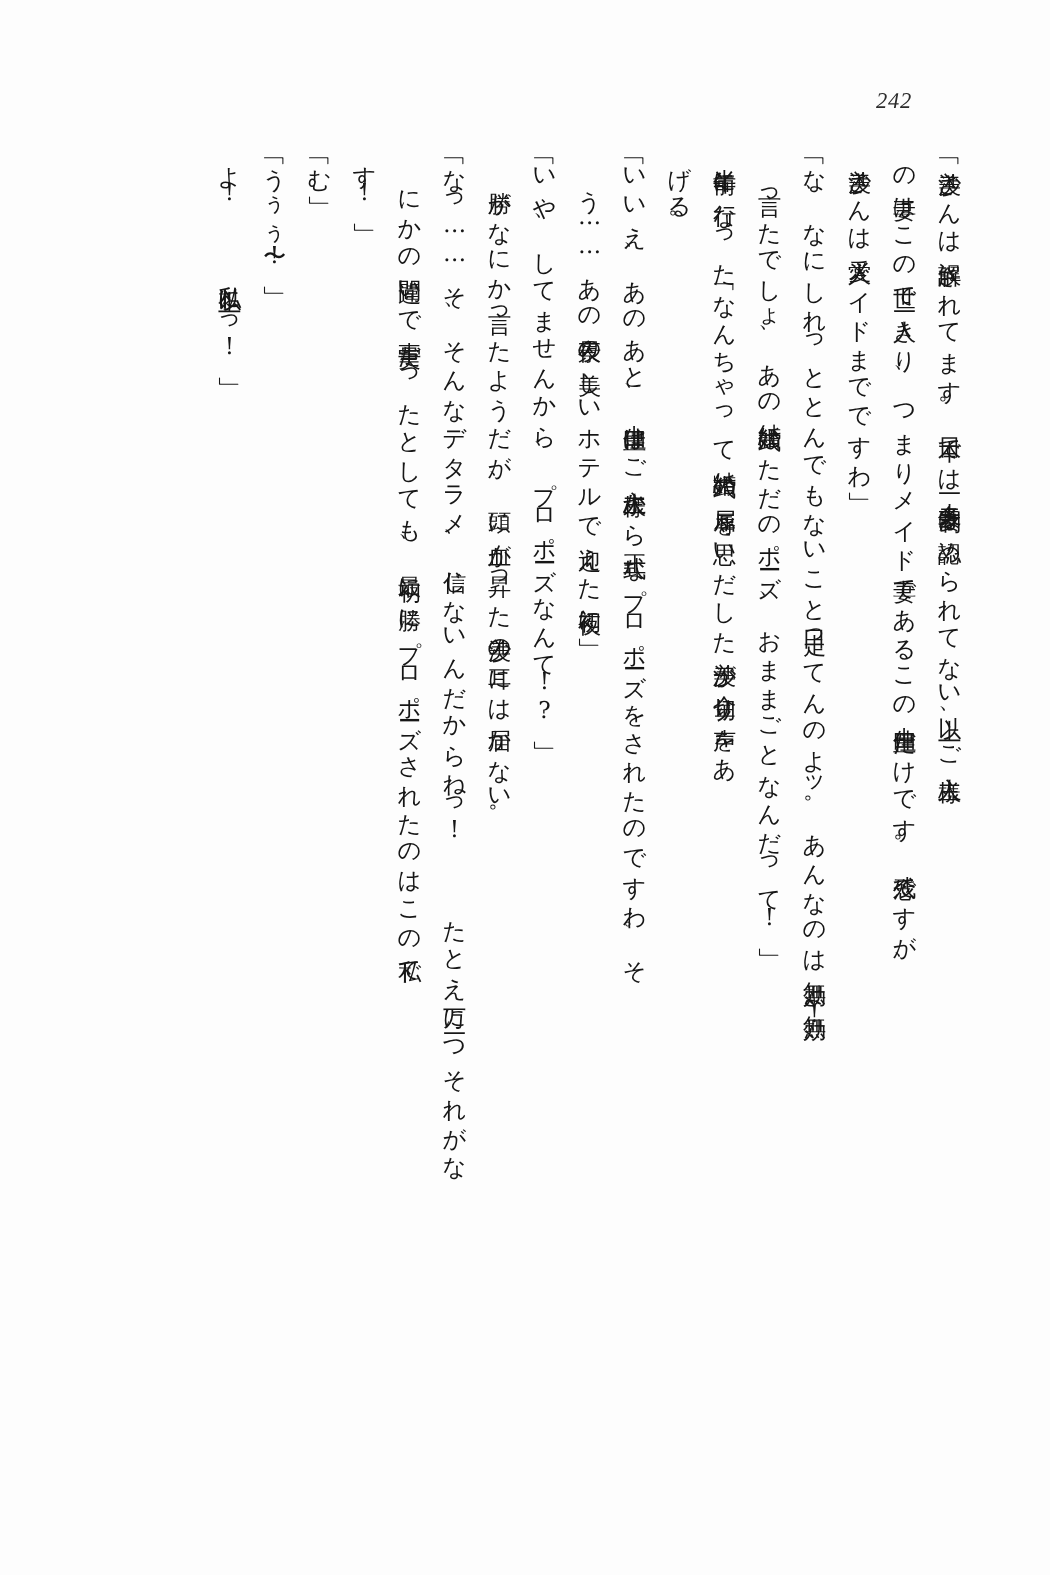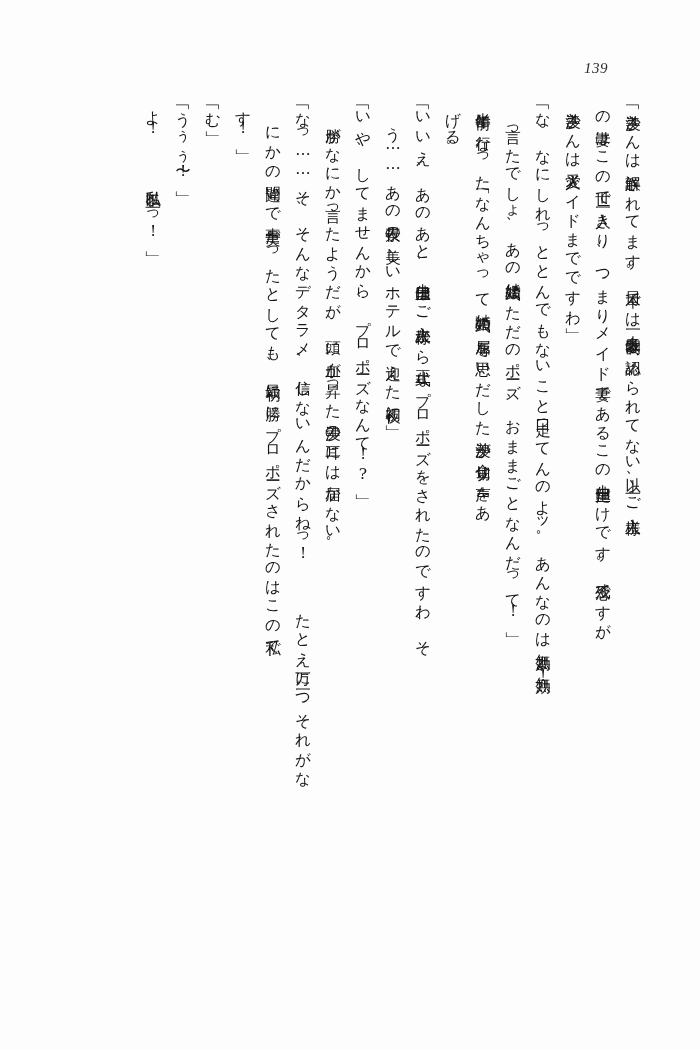--- a/index.html
+++ b/index.html
@@ -59,21 +59,21 @@
     padding: 0;
   }
   
   .indent-1 { padding-top: 16px; }
 </style>
 </head>
 <body>
 
 <div class="page">
 
-  <div class="page-number">139</div>
+  <div class="page-number">242</div>
 
   <div class="text-body">
     <div class="vline">「美沙さんは誤解されてます。日本では一夫多妻制は認められてない以上、ご主人様</div>
     <div class="vline">の妻はこの世で一人きり、つまりメイド妻であるこの由佳里だけです。残念ですが、</div>
     <div class="vline">美沙さんは愛人メイドまでですわ」</div>
     <div class="vline">「な、なにしれっととんでもないこと口走ってんのよッ。あんなのは無効よ無効!</div>
     <div class="vline indent-1">言ったでしょ、あの結婚式はただのポーズ、おままごとなんだって!」</div>
     <div class="vline">半年前に行なった「なんちゃって結婚式」の屈辱を思いだした美沙が金切り声をあ</div>
     <div class="vline">げる。</div>
     <div class="vline">「いいえ、あのあと、由佳里はご主人様から正式なプロポーズをされたのですわ。そ</div>

